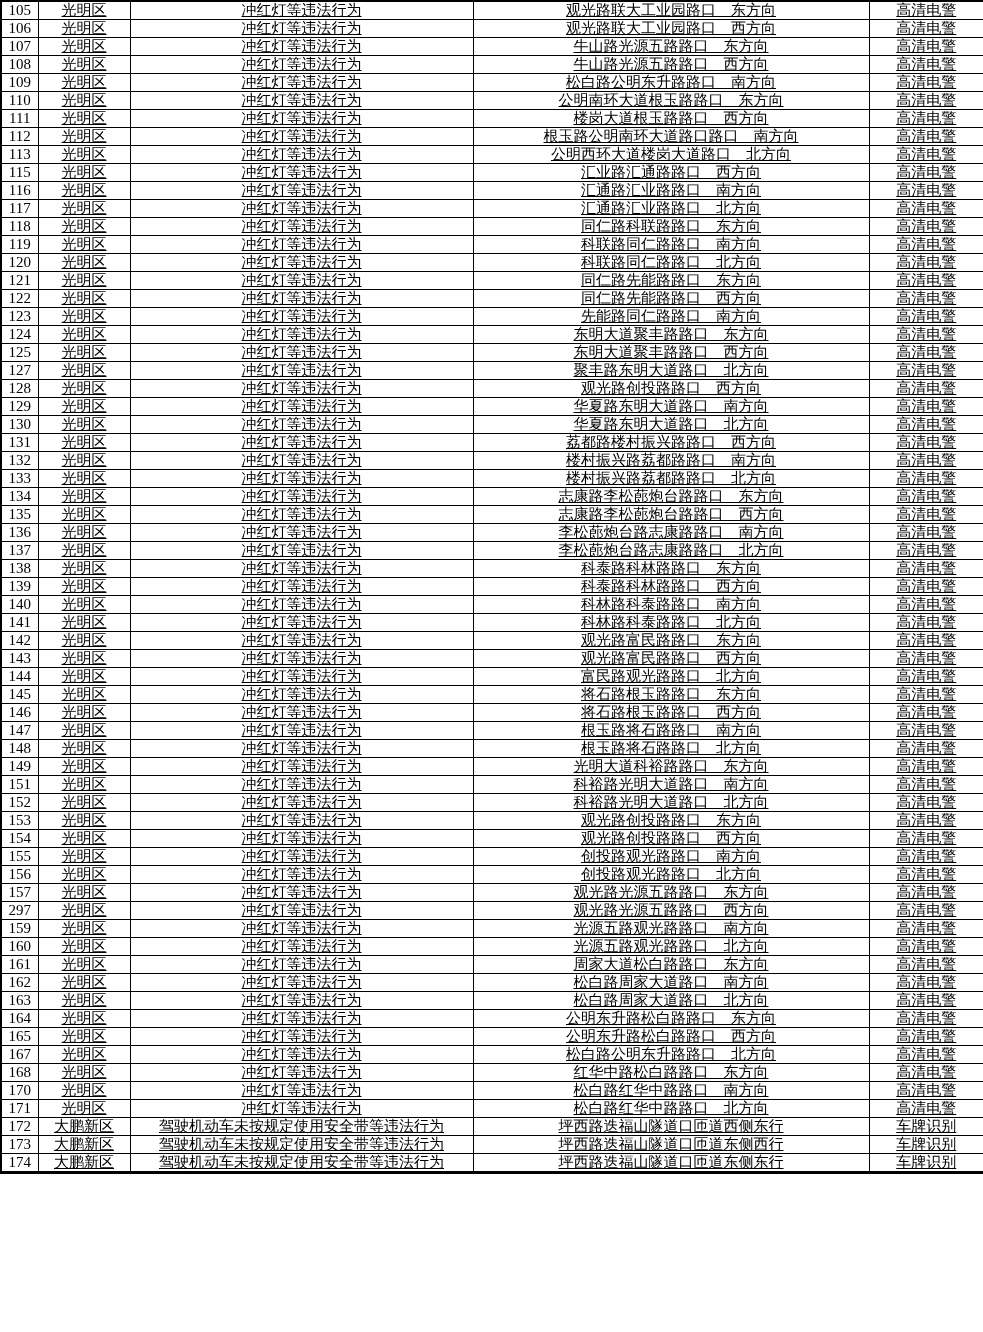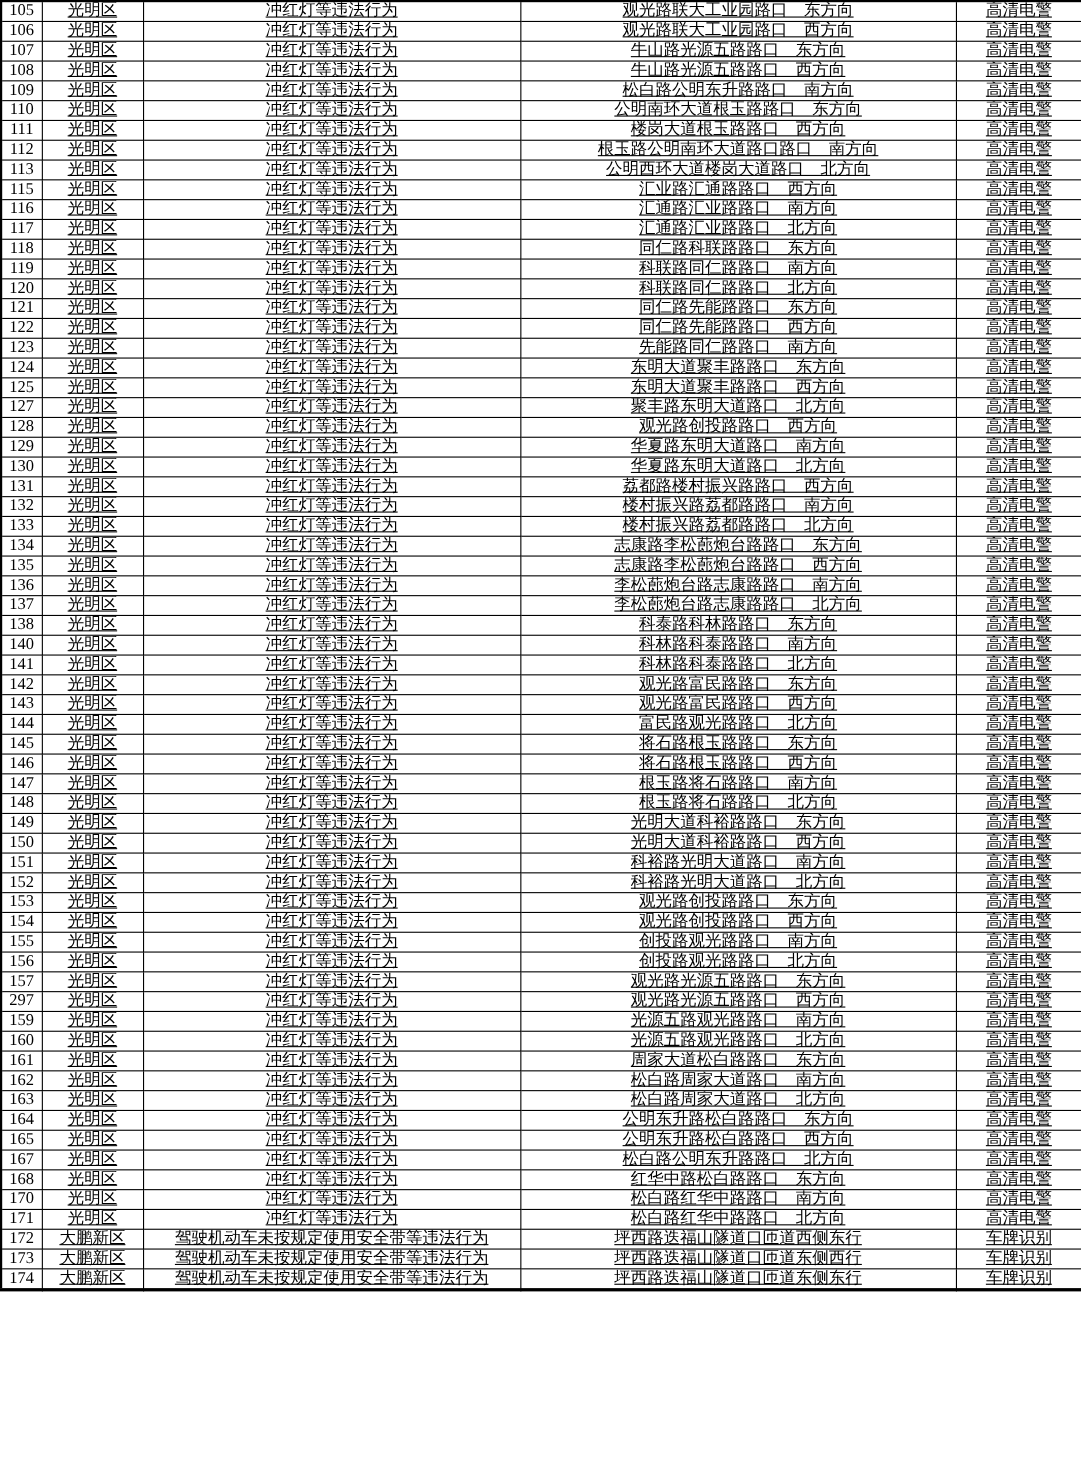--- a/index.html
+++ b/index.html
@@ -277,20 +277,27 @@
         <td><span class="u">高清电警</span></td>
       </tr>
       <tr>
         <td class="num">138</td>
         <td><span class="u">光明区</span></td>
         <td><span class="u">冲红灯等违法行为</span></td>
         <td><span class="u">科泰路科林路路口　东方向</span></td>
         <td><span class="u">高清电警</span></td>
       </tr>
       <tr>
+        <td class="num">139</td>
+        <td><span class="u">光明区</span></td>
+        <td><span class="u">冲红灯等违法行为</span></td>
+        <td><span class="u">科泰路科林路路口　西方向</span></td>
+        <td><span class="u">高清电警</span></td>
+      </tr>
+      <tr>
         <td class="num">140</td>
         <td><span class="u">光明区</span></td>
         <td><span class="u">冲红灯等违法行为</span></td>
         <td><span class="u">科林路科泰路路口　南方向</span></td>
         <td><span class="u">高清电警</span></td>
       </tr>
       <tr>
         <td class="num">141</td>
         <td><span class="u">光明区</span></td>
         <td><span class="u">冲红灯等违法行为</span></td>
@@ -344,27 +351,20 @@
         <td><span class="u">光明区</span></td>
         <td><span class="u">冲红灯等违法行为</span></td>
         <td><span class="u">根玉路将石路路口　北方向</span></td>
         <td><span class="u">高清电警</span></td>
       </tr>
       <tr>
         <td class="num">149</td>
         <td><span class="u">光明区</span></td>
         <td><span class="u">冲红灯等违法行为</span></td>
         <td><span class="u">光明大道科裕路路口　东方向</span></td>
-        <td><span class="u">高清电警</span></td>
-      </tr>
-      <tr>
-        <td class="num">150</td>
-        <td><span class="u">光明区</span></td>
-        <td><span class="u">冲红灯等违法行为</span></td>
-        <td><span class="u">光明大道科裕路路口　西方向</span></td>
         <td><span class="u">高清电警</span></td>
       </tr>
       <tr>
         <td class="num">151</td>
         <td><span class="u">光明区</span></td>
         <td><span class="u">冲红灯等违法行为</span></td>
         <td><span class="u">科裕路光明大道路口　南方向</span></td>
         <td><span class="u">高清电警</span></td>
       </tr>
       <tr>

